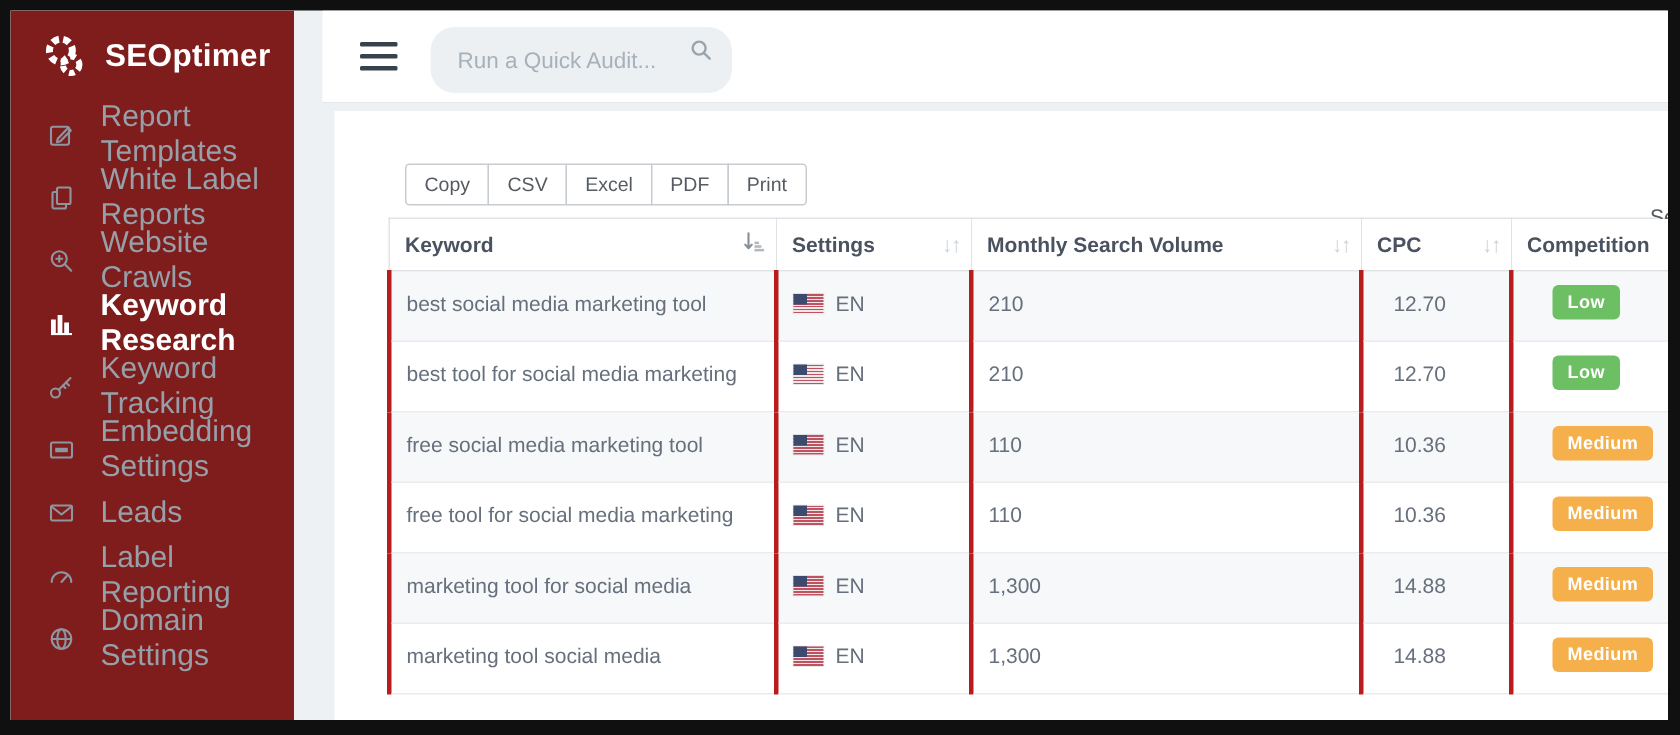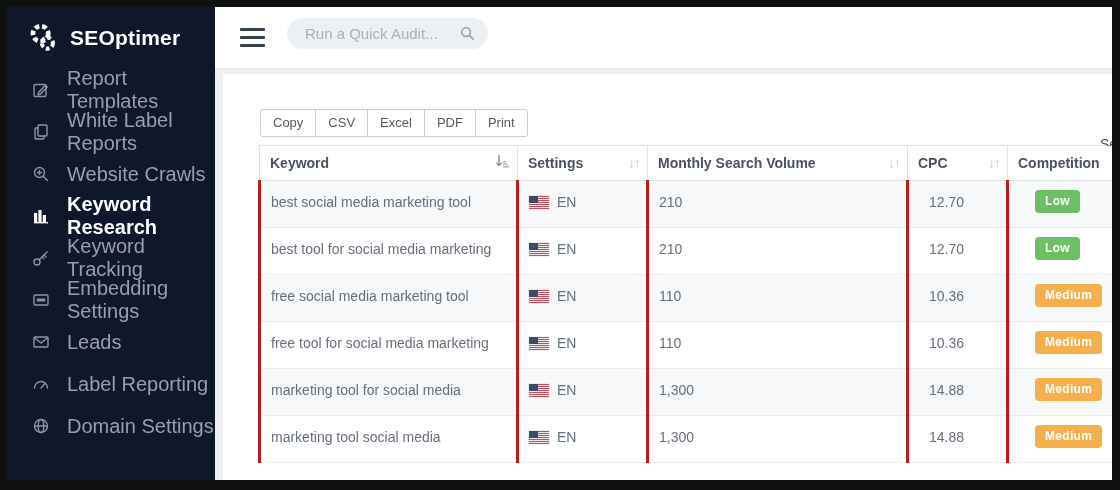--- a/index.html
+++ b/index.html
@@ -4,45 +4,45 @@
 <style>
   * { margin:0; padding:0; box-sizing:border-box; }
   html,body { width:1120px; height:490px; }
   body {
     font-family:"Liberation Sans", sans-serif;
     position:relative; overflow:hidden;
     background:#eef1f4;
     border:solid #101010; border-width:7px 8px 10px 7px;
   }
   
-  #sidebar { position:absolute; left:0; top:0; bottom:0; width:208px; background:#0f172a; z-index:3; }
+  #sidebar { position:absolute; left:0; top:0; bottom:0; width:189px; background:#7f1d1d; z-index:3; }
   .logo { display:flex; align-items:center; gap:9px; padding:14px 0 0 20px; cursor:pointer; }
   .logo svg { width:34px; height:34px; }
   .logo-text { color:#fff; font-size:21px; font-weight:bold; letter-spacing:.2px; }
   #sidebar-menu { list-style:none; margin-top:14px; }
   #sidebar-menu li { display:flex; align-items:center; height:42px; padding-left:25px; color:#97a0a9; font-size:20px; cursor:pointer; }
   #sidebar-menu li .mi { width:18px; height:18px; flex:0 0 18px; margin-right:17px; color:#8d96a0; }
   #sidebar-menu li .mi svg { width:18px; height:18px; display:block; }
   #sidebar-menu li.active { color:#ffffff; font-weight:bold; }
   #sidebar-menu li.active .mi { color:#ffffff; }
   
   #topbar { position:absolute; left:208px; right:0; top:0; height:62px; background:#fff; border-bottom:1px solid #e5e8eb; z-index:2; }
   .hamburger { position:absolute; left:25px; top:21px; width:25px; height:19px; cursor:pointer; }
   .hamburger i { display:block; height:3px; background:#36424e; border-radius:1px; margin-bottom:5px; }
-  .search-wrap { position:absolute; left:72px; top:11px; width:201px; height:31px; }
+  .search-wrap { position:absolute; left:72px; top:11px; width:201px; height:44px; }
   .search-wrap input { width:100%; height:100%; border:none; outline:none; border-radius:16px; background:#edf0f3; padding:0 38px 0 18px; font-size:15px; color:#5f6a75; font-family:inherit; }
   .search-wrap input::placeholder { color:#a7b1ba; }
   .search-wrap .mag { position:absolute; right:13px; top:8px; width:15px; height:15px; color:#9aa4ad; }
   
   #main { position:absolute; left:208px; top:63px; right:0; bottom:0; background:#eef1f4; }
   #card { position:absolute; left:8px; top:4px; right:0; bottom:0; background:#fff; overflow:hidden; padding:22px 0 0 35px; }
   #results-title { font-size:21px; font-weight:400; color:#45494c; }
   .btn-group { margin-top:13px; display:inline-flex; }
   .btn-group button { font-family:inherit; font-size:13px; color:#555b60; background:#fff; border:1px solid #c8ccd0; padding:5px 12px 6px; margin-left:-1px; cursor:pointer; }
-  .btn-group button:first-child { margin-left:2px; border-radius:3px 0 0 3px; }
+  .btn-group button:first-child { margin-left:12px; border-radius:3px 0 0 3px; }
   .btn-group button:last-child { border-radius:0 3px 3px 0; }
   #dt-search { position:absolute; top:62px; left:877px; font-size:14px; color:#55595c; white-space:nowrap; }
   
   table { margin-top:8px; border-collapse:collapse; width:1188px; table-layout:fixed; }
   thead th { position:relative; text-align:left; font-size:14px; font-weight:bold; color:#4a5260;
              padding:9px 30px 9px 10px; border:1px solid #dfe3e7; cursor:pointer; background:#fff; }
   thead th .sort { position:absolute; right:7px; top:50%; transform:translateY(-50%); }
   .sort-both { font-size:14px; color:#ccd1d6; letter-spacing:-1px; }
   tbody td { height:47px; vertical-align:top; padding:13px 10px 8px; font-size:14px; color:#666f7c;
              border-right:1px solid #e9ecef; border-bottom:1px solid #e9ecef; border-left:3px solid #b91c1c; }

